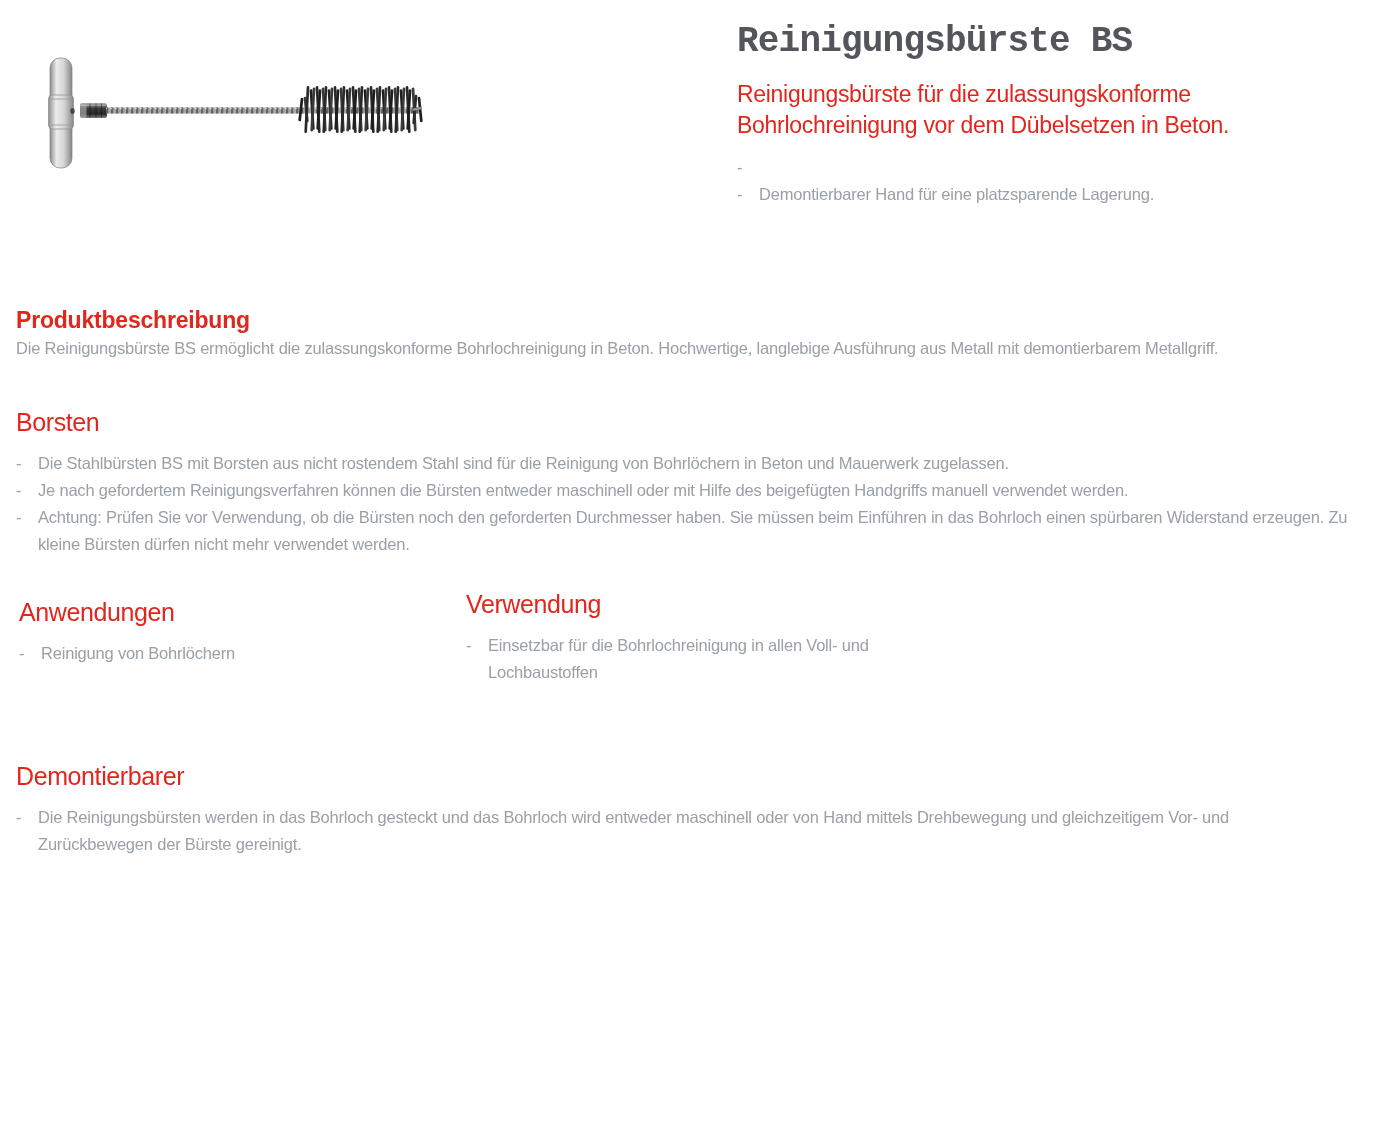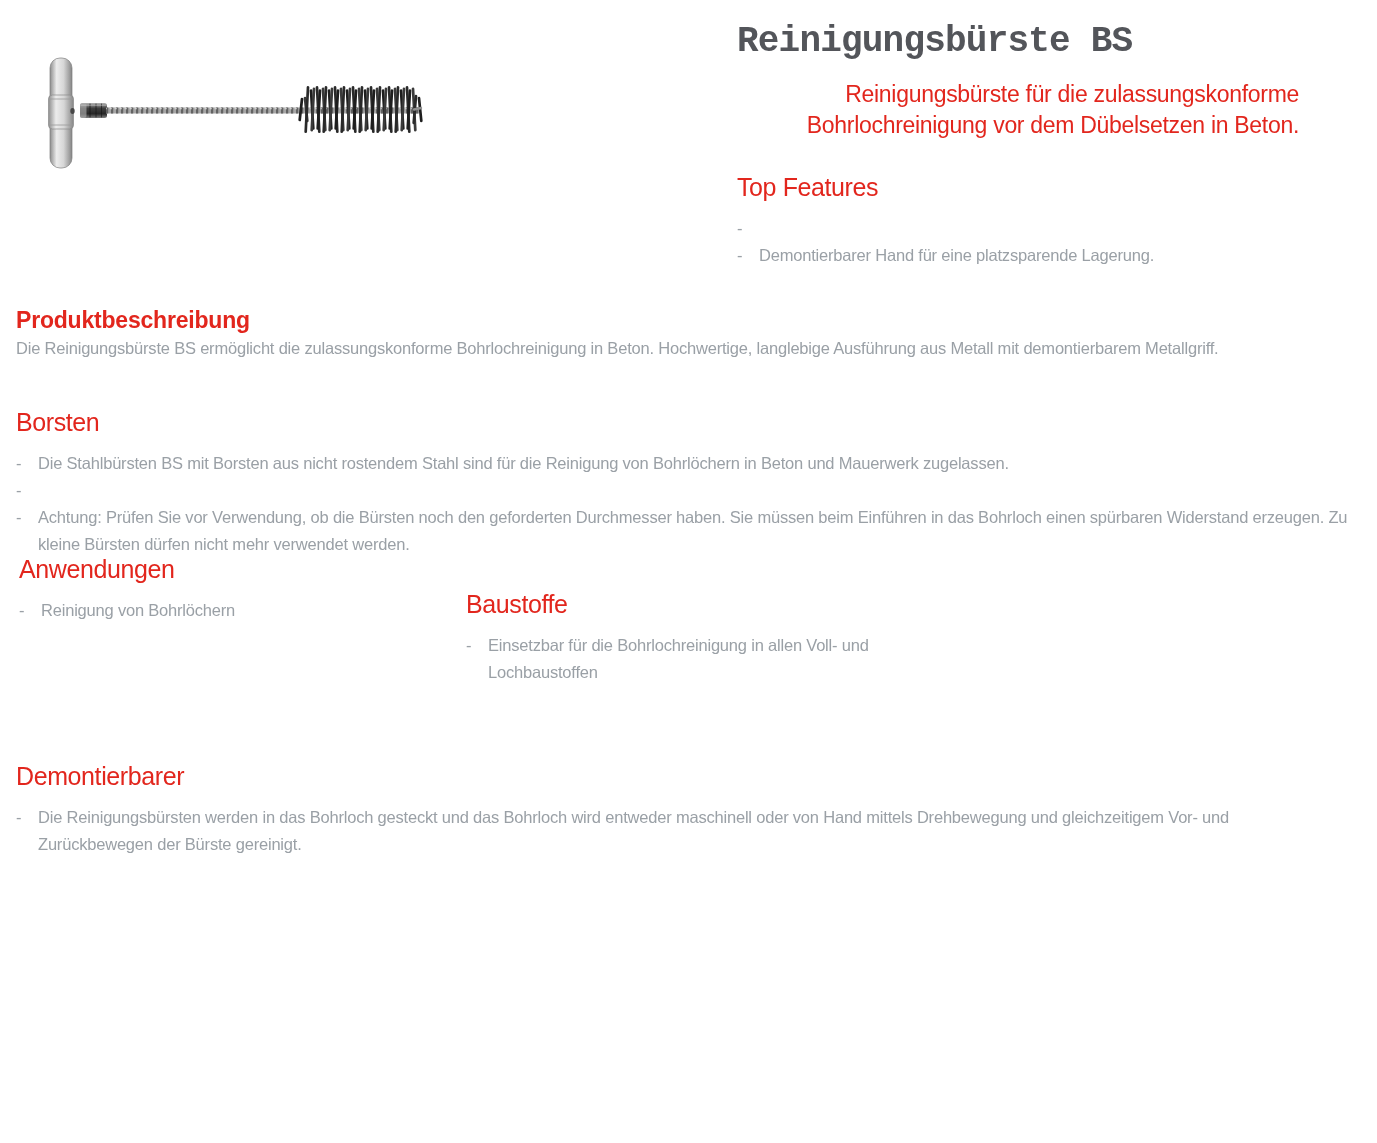--- a/index.html
+++ b/index.html
@@ -20,21 +20,21 @@
   .product-image{position:absolute;left:40px;top:45px;width:400px;height:135px;}
   .product-image svg{display:block;width:100%;height:100%;}
 
   .hero-right{position:absolute;left:737px;top:20px;width:562px;}
   .page-title{
     font-size:36px;font-weight:bold;color:var(--title-gray);
     letter-spacing:-0.8px;line-height:44px;font-family:Liberation Mono, monospace;
   }
   .subtitle{
     margin-top:15px;font-size:23px;line-height:31px;
-    color:var(--red);font-weight:normal;letter-spacing:-0.3px;text-align:right;
+    color:var(--red);font-weight:normal;letter-spacing:-0.3px;
   }
   .hero-feat-heading{
     margin-top:31px;font-size:25px;font-weight:normal;color:var(--red);
     letter-spacing:-0.4px;line-height:30px;
   }
 
   
   .sec{position:absolute;}
   .sec-h{
     font-size:25px;font-weight:normal;color:var(--red);
@@ -46,21 +46,21 @@
     letter-spacing:-0.2px;font-weight:normal;
   }
   .blist{list-style:none;margin-top:13px;}
   .blist li{display:flex;align-items:flex-start;}
   .blist .dash{flex:0 0 22px;}
   .para{}
   .note{margin-top:21px;}
 
   .sec-produkt{left:16px;top:297px;width:1348px;}
   .sec-vorteile{left:16px;top:407px;width:1336px;}
-  .sec-anwendungen{left:19px;top:554px;width:420px;}
+  .sec-anwendungen{left:19px;top:597px;width:420px;}
   .sec-baustoffe{left:466px;top:589px;width:440px;}
   .sec-funktionsweise{left:16px;top:761px;width:1278px;}
 </style>
 </head>
 <body>
 
 <div class="page">
 
   <div class="product-image">
     <svg viewBox="40 45 400 135" aria-hidden="true">
@@ -138,21 +138,20 @@
           <line x1="416" y1="96.2" x2="413.7" y2="122.8" stroke="#292929" stroke-width="2.7" stroke-linecap="round"></line>
           <line x1="419" y1="98.1" x2="421.3" y2="120.9" stroke="#1e1e1e" stroke-width="2.7" stroke-linecap="round"></line>
         </g>
       <line x1="414" y1="109.5" x2="421" y2="108" stroke="#8f8f8f" stroke-width="2.4" stroke-linecap="round"></line>
     </svg>
   </div>
 
   <div class="hero-right">
     <h1 class="page-title">Reinigungsbürste BS</h1>
     <p class="subtitle">Reinigungsbürste für die zulassungskonforme Bohrlochreinigung vor dem Dübelsetzen in Beton.</p>
-    <h2 class="hero-feat-heading">Top Features</h2>
     <ul class="blist">
       <li>
         <span class="dash">-</span>
       </li>
       <li>
         <span class="dash">-</span>
         <span>Demontierbarer Hand für eine platzsparende Lagerung.</span>
       </li>
     </ul>
   </div>
@@ -164,40 +163,41 @@
 
   <section class="sec sec-vorteile">
     <h2 class="sec-h">Borsten</h2>
     <ul class="blist">
       <li>
         <span class="dash">-</span>
         <span>Die Stahlbürsten BS mit Borsten aus nicht rostendem Stahl sind für die Reinigung von Bohrlöchern in Beton und Mauerwerk zugelassen.</span>
       </li>
       <li>
         <span class="dash">-</span>
+        <span>Je nach gefordertem Reinigungsverfahren können die Bürsten entweder maschinell oder mit Hilfe des beigefügten Handgriffs manuell verwendet werden.</span>
       </li>
       <li>
         <span class="dash">-</span>
         <span>Achtung: Prüfen Sie vor Verwendung, ob die Bürsten noch den geforderten Durchmesser haben. Sie müssen beim Einführen in das Bohrloch einen spürbaren Widerstand erzeugen. Zu kleine Bürsten dürfen nicht mehr verwendet werden.</span>
       </li>
     </ul>
   </section>
 
   <section class="sec sec-anwendungen">
     <h2 class="sec-h">Anwendungen</h2>
     <ul class="blist">
       <li>
         <span class="dash">-</span>
         <span>Reinigung von Bohrlöchern</span>
       </li>
     </ul>
   </section>
 
   <section class="sec sec-baustoffe">
-    <h2 class="sec-h">Baustoffe</h2>
+    <h2 class="sec-h">Verwendung</h2>
     <ul class="blist">
       <li>
         <span class="dash">-</span>
         <span>Einsetzbar für die Bohrlochreinigung in allen Voll- und Lochbaustoffen</span>
       </li>
     </ul>
   </section>
 
   <section class="sec sec-funktionsweise">
     <h2 class="sec-h">Demontierbarer</h2>

